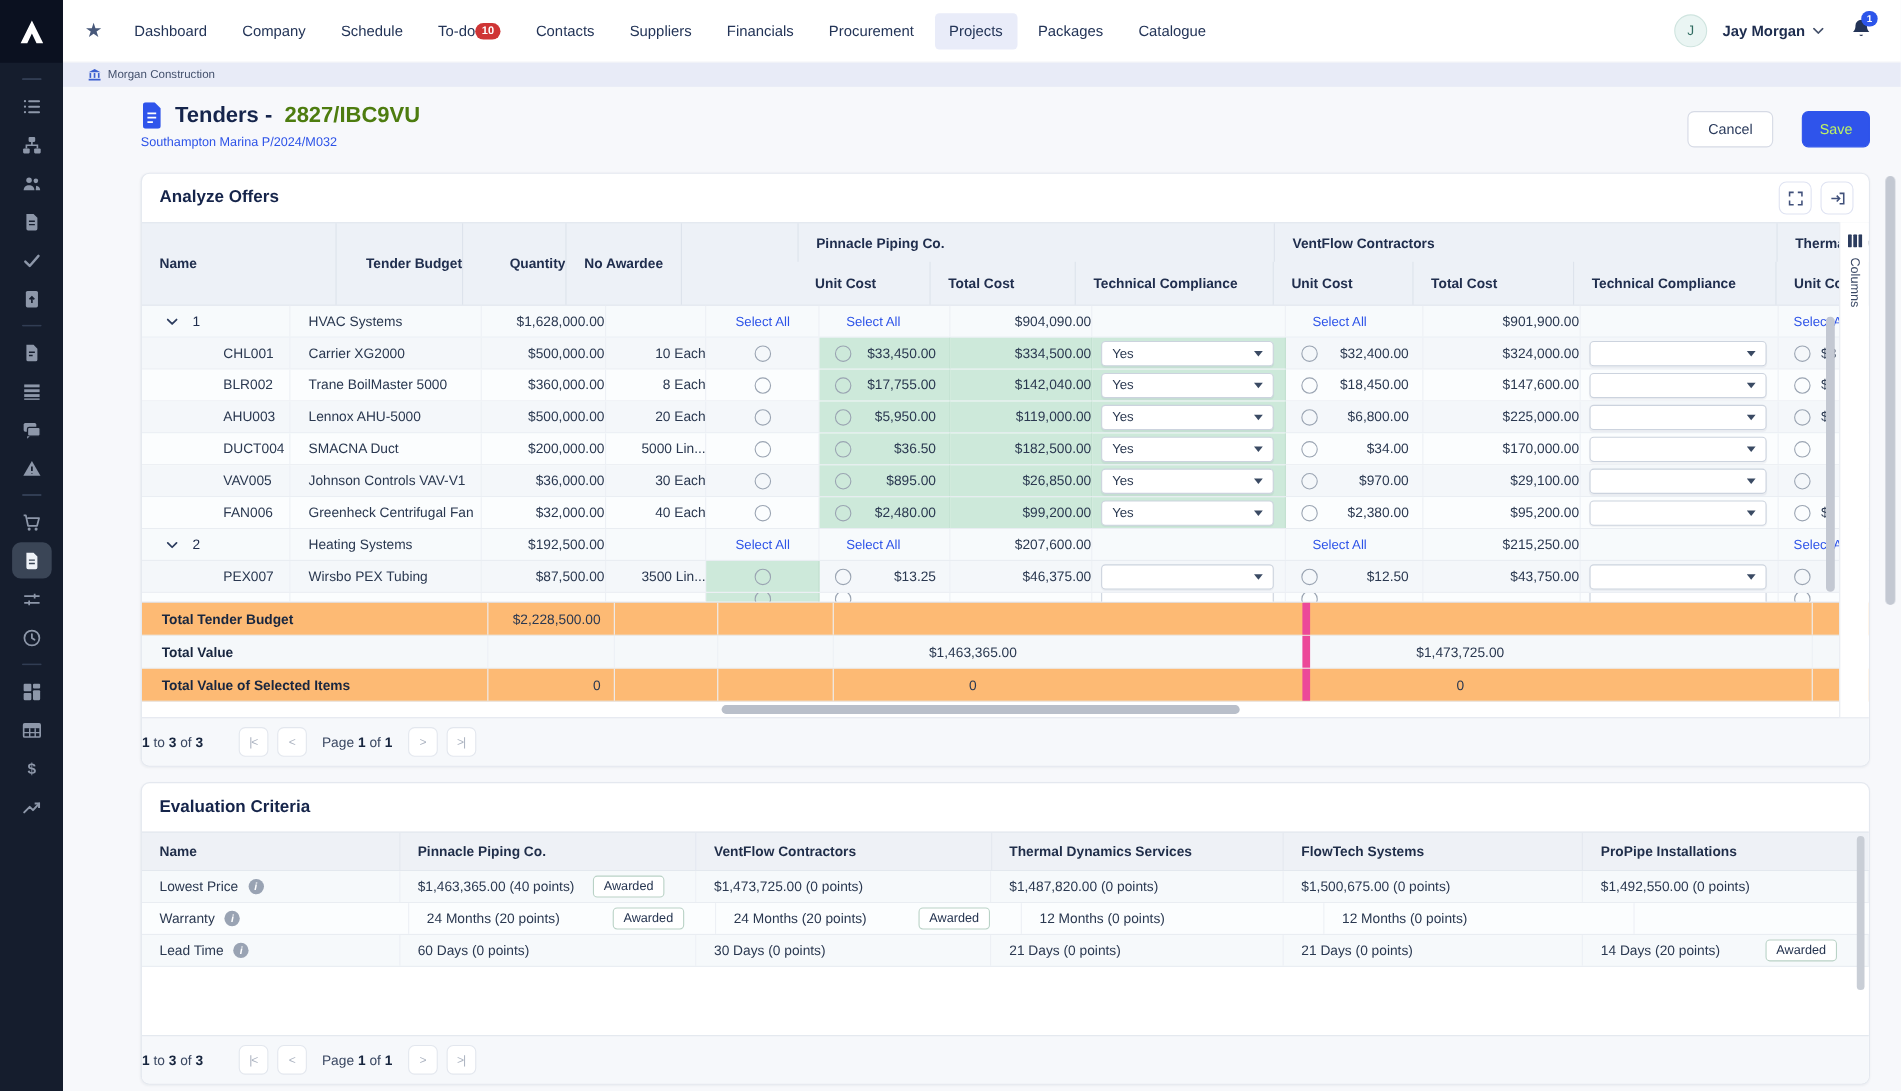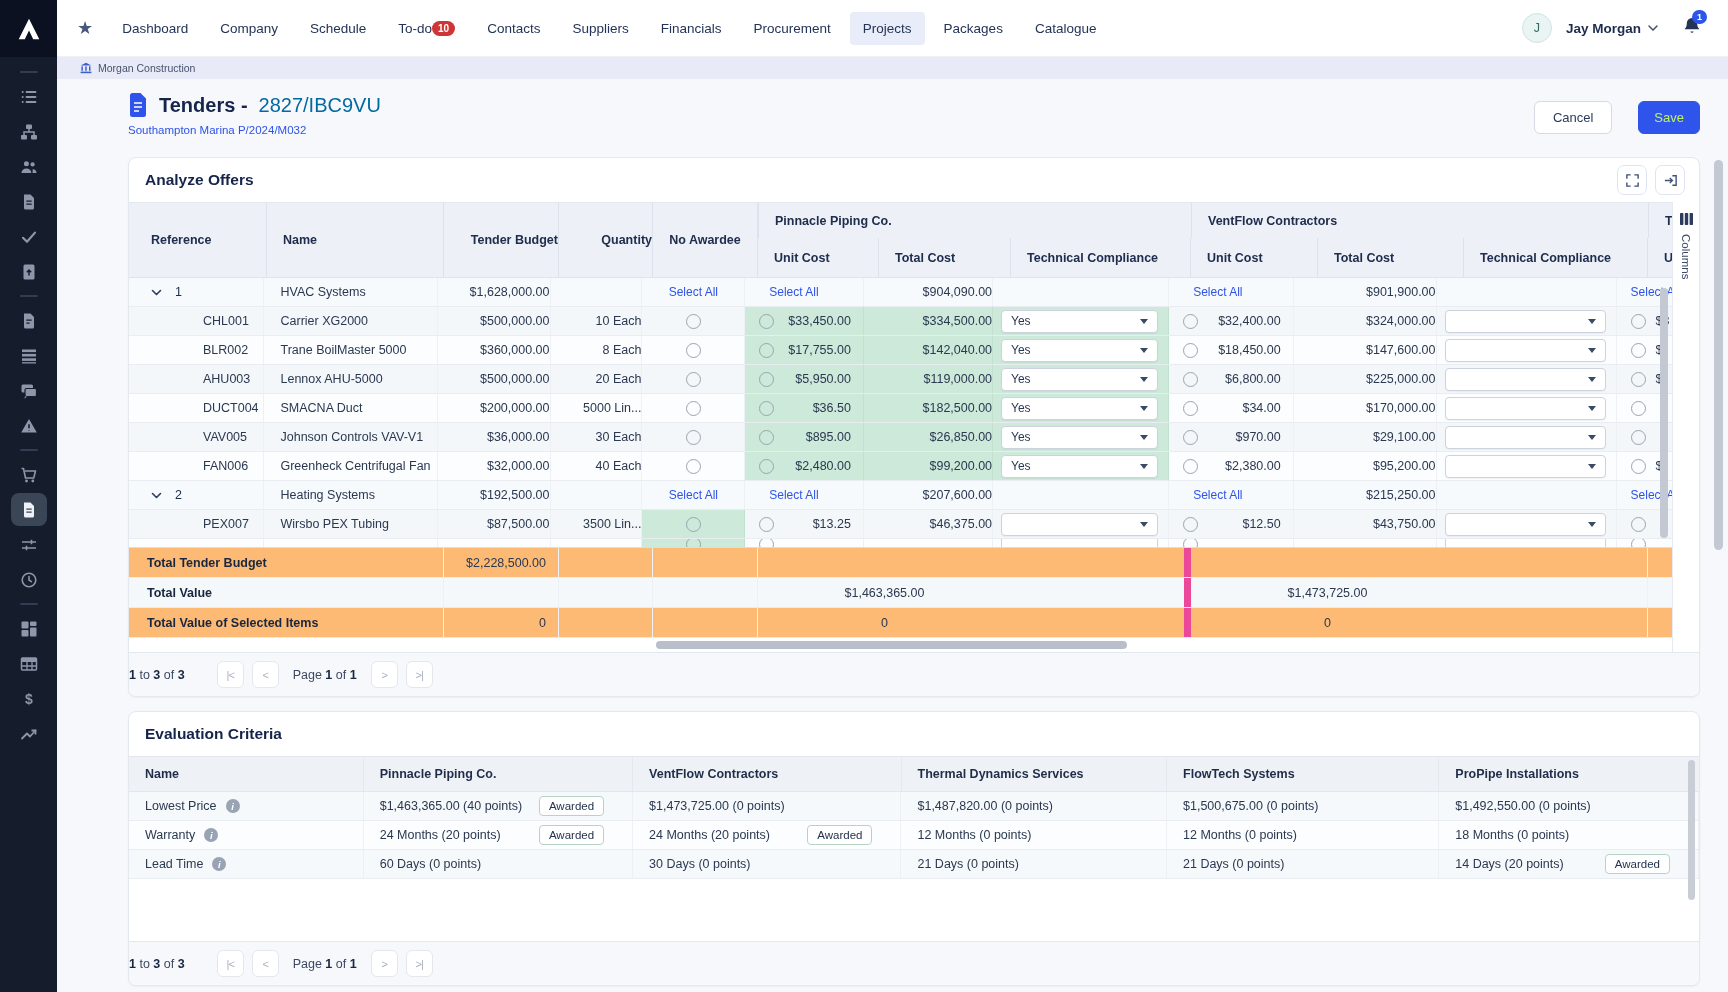--- a/index.html
+++ b/index.html
@@ -23,21 +23,21 @@
   .avatar{width:30px;height:30px;border-radius:50%;background:#eaf5f3;border:1px solid #cfe4df;display:flex;align-items:center;justify-content:center;font-size:12.5px;color:#2f6b60;font-weight:500;cursor:pointer}
   .uname{font-size:13.5px;font-weight:600;color:#1d2c4e;display:flex;align-items:center;gap:7px;cursor:pointer}
   .bell{position:relative;cursor:pointer;margin-left:10px}
   .bbadge{position:absolute;top:-6px;right:-5px;background:#2c55ea;color:#fff;font-size:9px;font-weight:700;border-radius:8px;padding:2px 5px}
   
   .breadcrumb{height:22px;background:#e8ebf7;display:flex;align-items:center;padding-left:23px;gap:6px;font-size:10.5px;color:#45526e}
   
   .pagehead{padding:14px 28px 21px 71px;display:flex;align-items:flex-start}
   .titlerow{display:flex;align-items:center;gap:11px}
   .ptitle{font-size:20px;font-weight:700;color:#16254c}
-  .ptitle-code{font-size:20px;font-weight:400;color:#0369a1}
+  .ptitle-code{font-size:20px;font-weight:700;color:#4d7c0f}
   .psub{font-size:11.5px;color:#2d53e8;margin-top:7px;cursor:pointer}
   .headbtns{margin-left:auto;display:flex;gap:26px;margin-top:8px}
   .btn{height:33px;border-radius:6px;font-size:13px;display:flex;align-items:center;justify-content:center;cursor:pointer;font-weight:500}
   .btn.cancel{background:#fff;border:1px solid #d6dae5;color:#2a3a5c;padding:0 18px}
   .btn.save{background:#2f54eb;border:1px solid #2f54eb;color:#bef264;padding:0 15px}
   
   .card{background:#fff;border:1px solid #e4e8ef;border-radius:8px;margin:0 28px 0 71px;box-shadow:0 1px 2px rgba(20,30,60,.05);position:relative;overflow:hidden}
   .cardhead{height:44px;display:flex;align-items:center;padding:0 14px 0 16px}
   .cardtitle{font-size:15.5px;font-weight:700;color:#15244a}
   .headicons{margin-left:auto;display:flex;gap:8px}
@@ -323,21 +323,20 @@
             <svg width="15" height="15" viewBox="0 0 16 16">
               <path d="M10 3h4v10h-4" stroke="#40507a" stroke-width="1.5" fill="none"></path>
               <path d="M2 8h8M7.2 5.2L10 8l-2.8 2.8" stroke="#40507a" stroke-width="1.5" fill="none"></path>
             </svg>
           </span>
       </span>
     </div>
 
     <div class="ahead">
       <div class="ahl">
-        <div class="cell c-ref">Reference</div>
         <div class="cell c-name">Name</div>
         <div class="cell c-tb num">Tender Budget</div>
         <div class="cell c-qty num">Quantity</div>
         <div class="cell c-na">
             <span class="na-h">No Awardee</span>
           </div>
       </div>
       <div class="ahr">
         <div class="agrow">
           <div class="gc gp">Pinnacle Piping Co.</div>
@@ -817,23 +816,20 @@
       <div class="ecell w-v">
           <span>24 Months (20 points)</span>
           <span class="badge">Awarded</span>
         </div>
       <div class="ecell w-t">
           <span>12 Months (0 points)</span>
         </div>
       <div class="ecell w-f">
           <span>12 Months (0 points)</span>
         </div>
-      <div class="ecell w-pr">
-          <span>18 Months (0 points)</span>
-        </div>
     </div>
 
     <div class="erow">
       <div class="ecell e-name">
           <span>Lead Time</span>
           <span class="info"></span>
         </div>
       <div class="ecell w-p">
           <span>60 Days (0 points)</span>
         </div>

